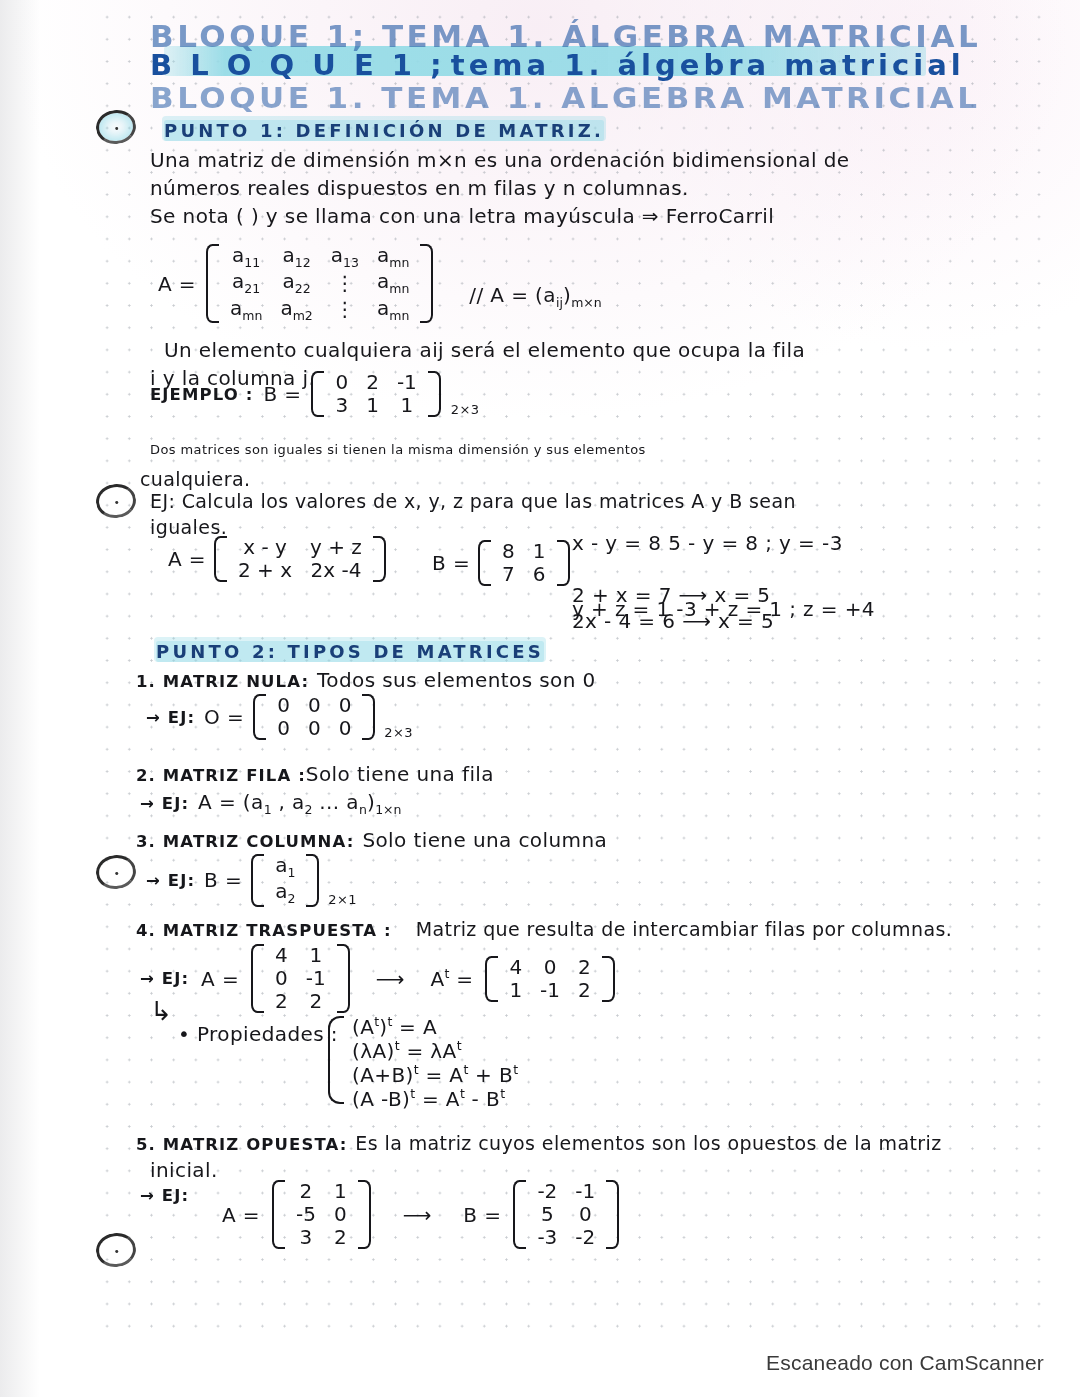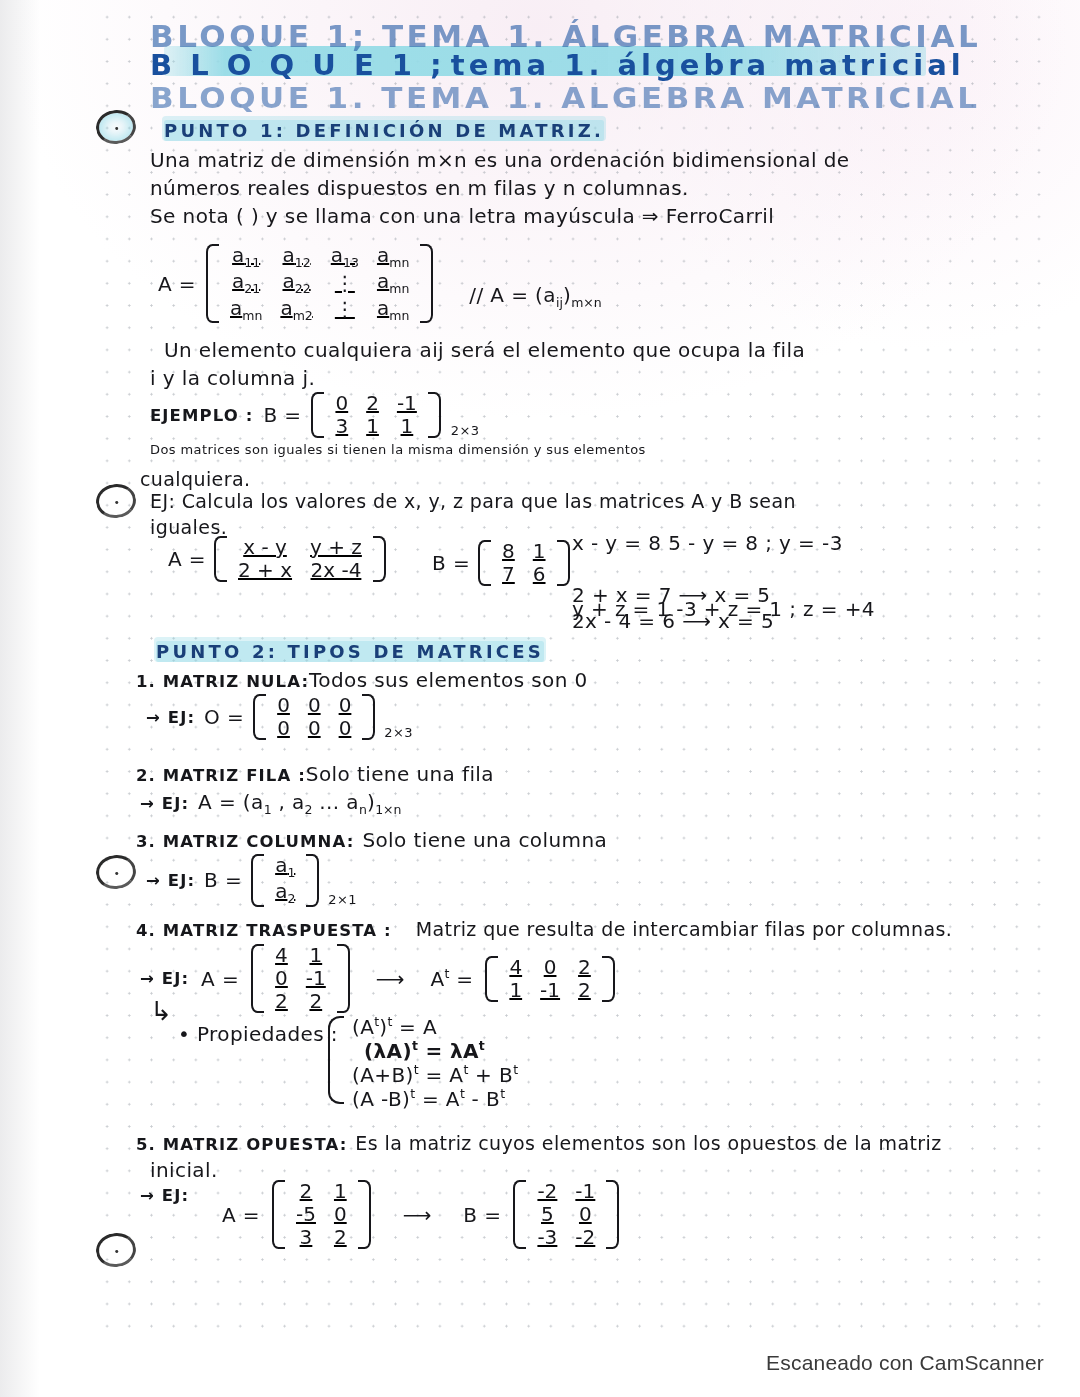--- a/index.html
+++ b/index.html
@@ -98,21 +98,21 @@
 
   
   .mat { display:inline-flex; align-items:center; vertical-align:middle; }
   .mat .par {
     display:inline-block; width:13px; align-self:stretch;
     border:2.2px solid #17171b;
     border-radius:50% / 8px;
   }
   .mat .par.l { border-right:0; border-top-right-radius:0; border-bottom-right-radius:0; margin-right:2px;}
   .mat .par.r { border-left:0;  border-top-left-radius:0;  border-bottom-left-radius:0; margin-left:2px;}
-  .mat table { border-collapse:collapse;text-decoration:underline; }
+  .mat table { border-collapse:collapse; }
   .mat td {
     padding:0 9px; text-align:center;
     font-size:20px; color:#17171b; line-height:1.15;
     font-family:"DejaVu Sans", sans-serif; white-space:nowrap;
   }
   .sub { font-size:12.5px; vertical-align:sub; letter-spacing:0; }
   .sup { font-size:12.5px; vertical-align:super; letter-spacing:0; }
   .dimn { font-size:13px; vertical-align:sub; }
 
   .arrow { font-size:20px; color:#17171b; }
@@ -192,21 +192,21 @@
       <span class="par r"></span>
     </span>
     <span class="body-txt" style="margin-left:26px;margin-top:25px;">
       // A = (a<span class="sub">ij</span>)<span class="sub">m×n</span>
     </span>
   </div>
 
   <div class="abs body-txt" style="left:164px; top:338px;text-align:right;">Un elemento cualquiera aij será el elemento que ocupa la fila</div>
   <div class="abs body-txt" style="left:150px; top:366px;">i y la columna j.</div>
 
-  <div class="abs" style="left:150px; top:392px; display:flex; align-items:center; gap:10px;">
+  <div class="abs" style="left:150px; top:371px; display:flex; align-items:center; gap:10px;">
     <span class="small-caps">EJEMPLO :</span>
     <span class="body-txt">B =</span>
     <span class="mat">
       <span class="par l"></span>
       <table>
         <tbody>
             <tr>
               <td>0</td>
               <td>2</td>
               <td>-1</td>
@@ -271,21 +271,21 @@
 
   <div class="abs body-txt" style="left:572px; top:531px;">x - y = 8      5 - y = 8    ;   y = -3</div>
   <div class="abs body-txt" style="left:572px; top:557px;margin-top:40px;">y + z = 1      -3 + z = 1   ;   z = +4</div>
   <div class="abs body-txt" style="left:572px; top:583px;">2 + x = 7   ⟶  x = 5</div>
   <div class="abs body-txt" style="left:572px; top:609px;">2x - 4 = 6  ⟶  x = 5</div>
 
   <div class="abs punto" style="left:156px; top:641px;">
     <span class="hlb">PUNTO 2: TIPOS DE MATRICES</span>
   </div>
 
-  <div class="abs" style="left:136px; top:668px; display:flex; align-items:baseline; ">
+  <div class="abs" style="left:136px; top:668px; display:flex; align-items:baseline; gap:8px;">
     <span class="small-caps">1. MATRIZ NULA:</span>
     <span class="body-txt">Todos sus elementos son 0</span>
   </div>
   <div class="abs" style="left:146px; top:694px; display:flex; align-items:center; gap:9px;">
     <span class="small-caps">→ EJ:</span>
     <span class="body-txt">O =</span>
     <span class="mat">
       <span class="par l"></span>
       <table>
         <tbody>
@@ -388,21 +388,21 @@
         </table>
       <span class="par r"></span>
     </span>
   </div>
 
   <span class="hook" style="left:150px; top:996px;">↳</span>
 
   <div class="abs body-txt" style="left:178px; top:1022px;">• Propiedades :</div>
   <div class="brace" style="left:328px; top:1016px; height:88px;"></div>
   <div class="abs body-txt" style="left:352px; top:1014px;">(A<span class="sup">t</span>)<span class="sup">t</span> = A</div>
-  <div class="abs body-txt" style="left:364px; top:1038px;font-weight:bold;">(λA)<span class="sup">t</span> = λA<span class="sup">t</span></div>
+  <div class="abs body-txt" style="left:352px; top:1038px;">(λA)<span class="sup">t</span> = λA<span class="sup">t</span></div>
   <div class="abs body-txt" style="left:352px; top:1062px;">(A+B)<span class="sup">t</span> = A<span class="sup">t</span> + B<span class="sup">t</span></div>
   <div class="abs body-txt" style="left:352px; top:1086px;">(A -B)<span class="sup">t</span> = A<span class="sup">t</span> - B<span class="sup">t</span></div>
 
   <div class="abs" style="left:136px; top:1132px; display:flex; align-items:baseline; gap:8px;">
     <span class="small-caps">5. MATRIZ OPUESTA:</span>
     <span class="body-txt" style="font-size:19px;">Es la matriz cuyos elementos son los opuestos de la matriz</span>
   </div>
   <div class="abs body-txt" style="left:150px; top:1158px;">inicial.</div>
   <div class="abs small-caps" style="left:140px; top:1186px;">→ EJ:</div>
 

